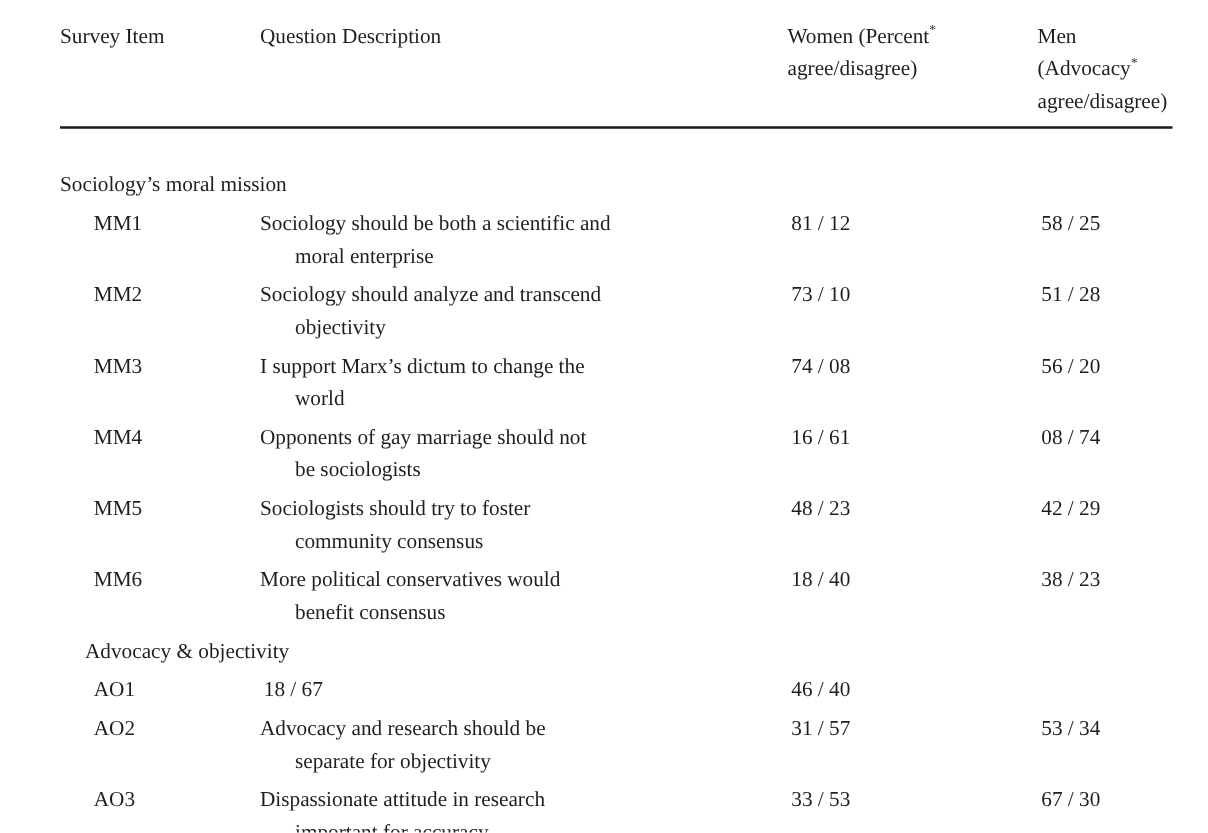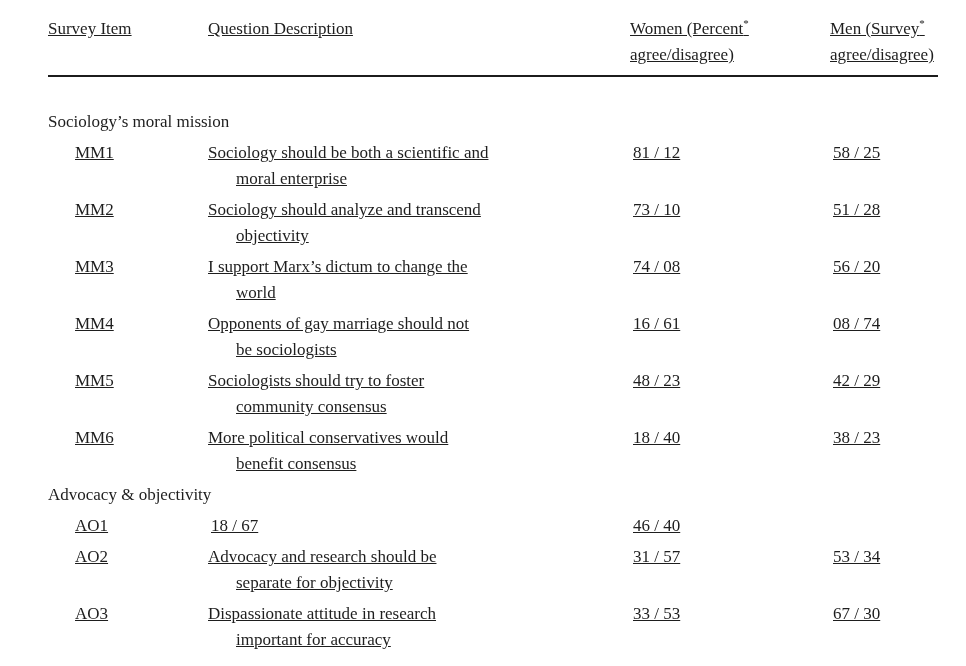--- a/index.html
+++ b/index.html
@@ -19,21 +19,20 @@
   .page {
     position: absolute;
     left: 48px;
     top: 16px;
     width: 890px;
   }
   .grid {
     display: grid;
     grid-template-columns: 160px 422px 200px 108px;
     align-items: start;
-    text-decoration: underline;
   }
   .thead .cell {
     font-size: 17px;
     line-height: 26px;
   }
   sup.star {
     font-size: 11px;
     line-height: 0;
     vertical-align: super;
   }
@@ -42,20 +41,21 @@
     border-top: 2.5px solid #1c1c1c;
     height: 0;
   }
   .section-title {
     margin-top: 32px;
     font-size: 17px;
     line-height: 26px;
   }
   .section-title.later {
     margin-top: 5px;
+    margin-left: 20px;
   }
   .row {
     margin-top: 5px;
     font-size: 17px;
     line-height: 26px;
   }
   .cell.item {
     padding-left: 27px;
   }
   .cell.desc .l2 {
@@ -72,21 +72,21 @@
 <div class="page">
 
   <div class="grid thead">
     <div class="cell">Survey Item</div>
     <div class="cell">Question Description</div>
     <div class="cell">
       <span>Women (Percent</span><sup class="star">*</sup>
       <div>agree/disagree)</div>
     </div>
     <div class="cell">
-      <span>Men (Survey</span><sup class="star">*</sup>
+      <span>Men (Advocacy</span><sup class="star">*</sup>
       <div>agree/disagree)</div>
     </div>
   </div>
 
   <div class="rule"></div>
 
   <div class="section-title">Sociology’s moral mission</div>
 
   <div class="grid row">
     <div class="cell item">MM1</div>

